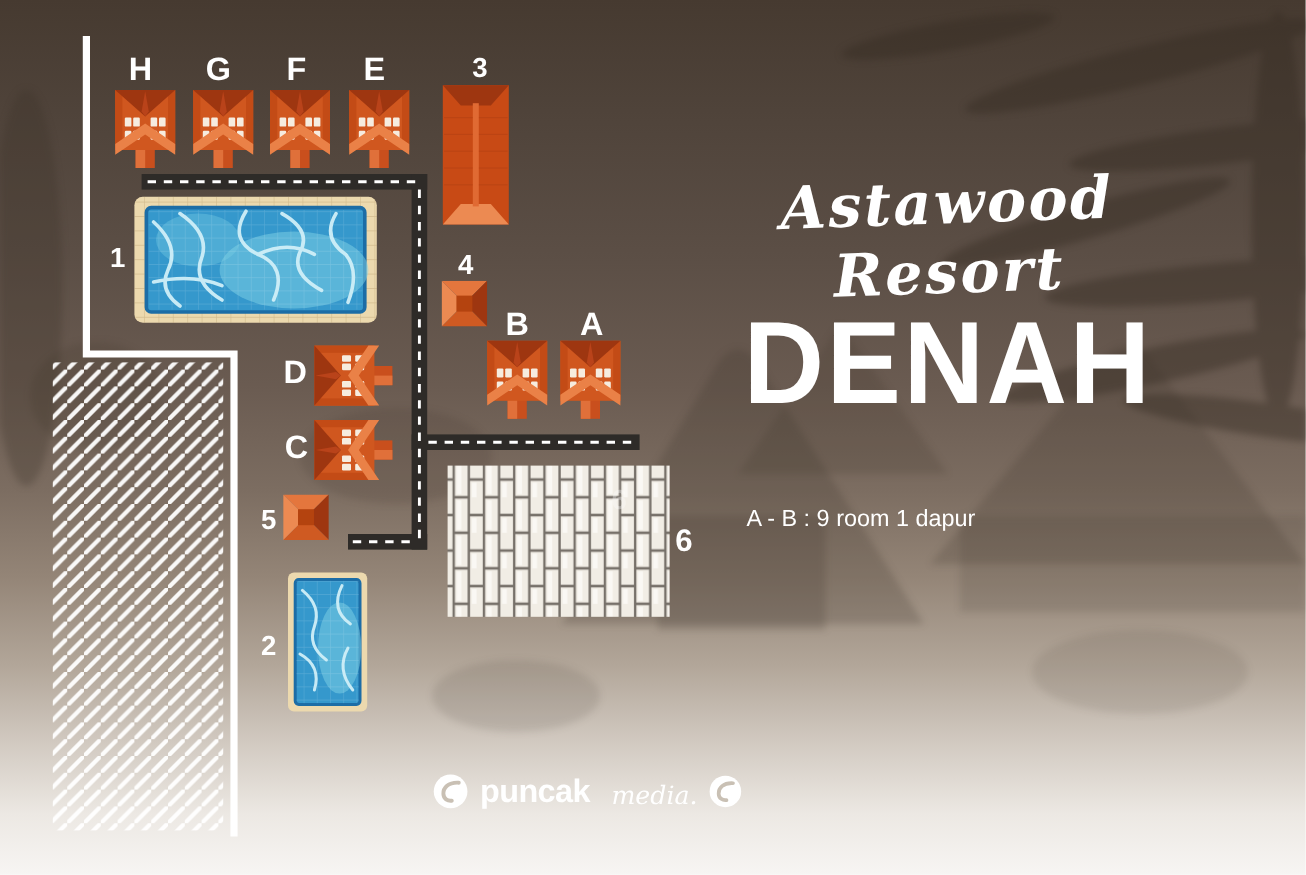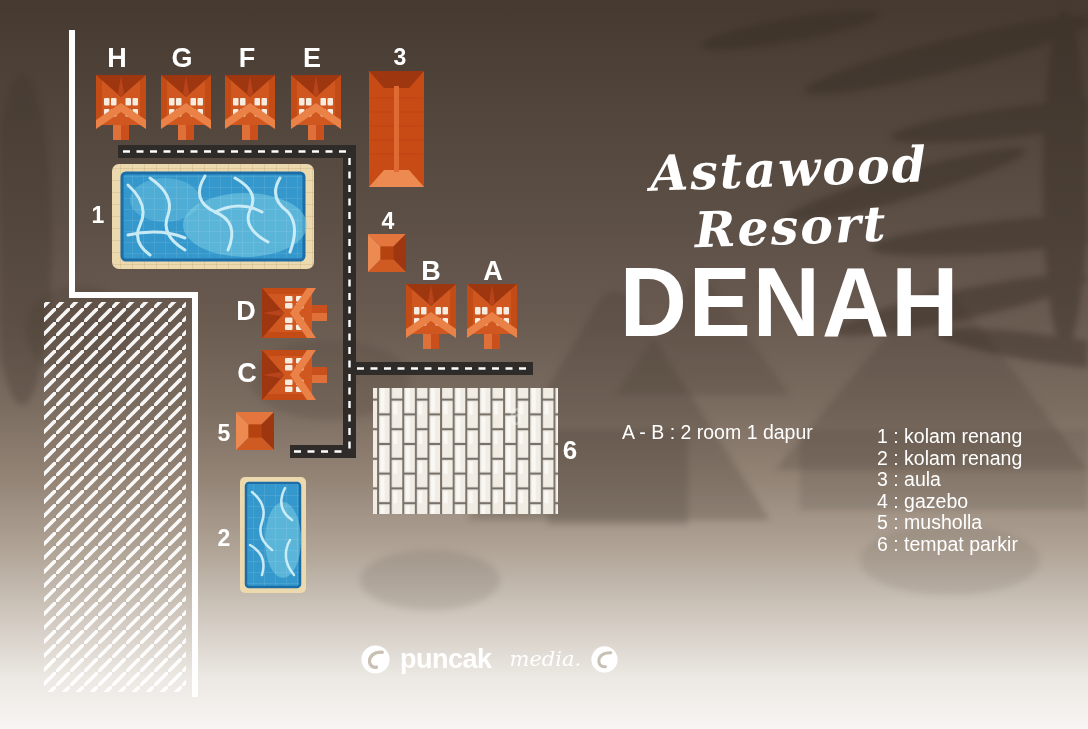--- a/index.html
+++ b/index.html
@@ -38,21 +38,21 @@
     font-weight:700;font-size:25px;letter-spacing:.5px;
   }
   .legend-rooms{position:absolute;left:622px;top:421px;color:#fff;font-size:19.5px;line-height:22.5px;}
   .legend-places{position:absolute;left:877px;top:426px;color:#fff;font-size:19.5px;line-height:21.6px;}
   .legend-rooms div,.legend-places div{white-space:nowrap;}
   
   .footer{
     position:absolute;left:360px;top:640px;height:38px;
     display:flex;align-items:center;gap:9px;color:#fff;
   }
-  .brand{display:flex;align-items:center;}
+  .brand{display:flex;align-items:flex-end;}
   .brand-bold{font-weight:800;font-size:27px;letter-spacing:-.5px;}
   .brand-script{font-family:"DejaVu Serif",serif;font-style:italic;font-size:21px;margin-left:18px;}
   .brand2 .brand-bold{font-size:26px;}
   .brand2 .brand-script{font-size:19px;}
   .swirl{flex:0 0 auto;}
 </style>
 </head>
 <body>
 
 <div class="canvas">
@@ -237,29 +237,21 @@
     <span class="mlabel big" style="left:570px;top:450px">6</span>
     <span class="mlabel faint" style="left:516px;top:417px">6</span>
   </div>
 
   <div class="title-block">
     <div class="title-script">Astawood Resort</div>
     <div class="title-main">DENAH</div>
   </div>
 
   <div class="legend-rooms">
-    <div>A - B : 2 room 1 dapur</div>
-  </div>
-  <div class="legend-places">
-    <div>1 : kolam renang</div>
-    <div>2 : kolam renang</div>
-    <div>3 : aula</div>
-    <div>4 : gazebo</div>
-    <div>5 : musholla</div>
-    <div>6 : tempat parkir</div>
+    <div>A - B : 9 room 1 dapur</div>
   </div>
 
   <div class="footer">
     <svg class="swirl" width="31" height="31" viewBox="0 0 32 32">
       <circle cx="16" cy="16" r="14.5" fill="#ffffff"></circle>
       <path d="M23,8.5 C14,8 9.5,13 9.8,18.2 C10,22.4 13.4,24.4 17,24" fill="none" stroke="#c9c0b4" stroke-width="3.4" stroke-linecap="round"></path>
     </svg>
     <div class="brand brand1">
       <span class="brand-bold">puncak</span>
       <span class="brand-script">media.</span>

